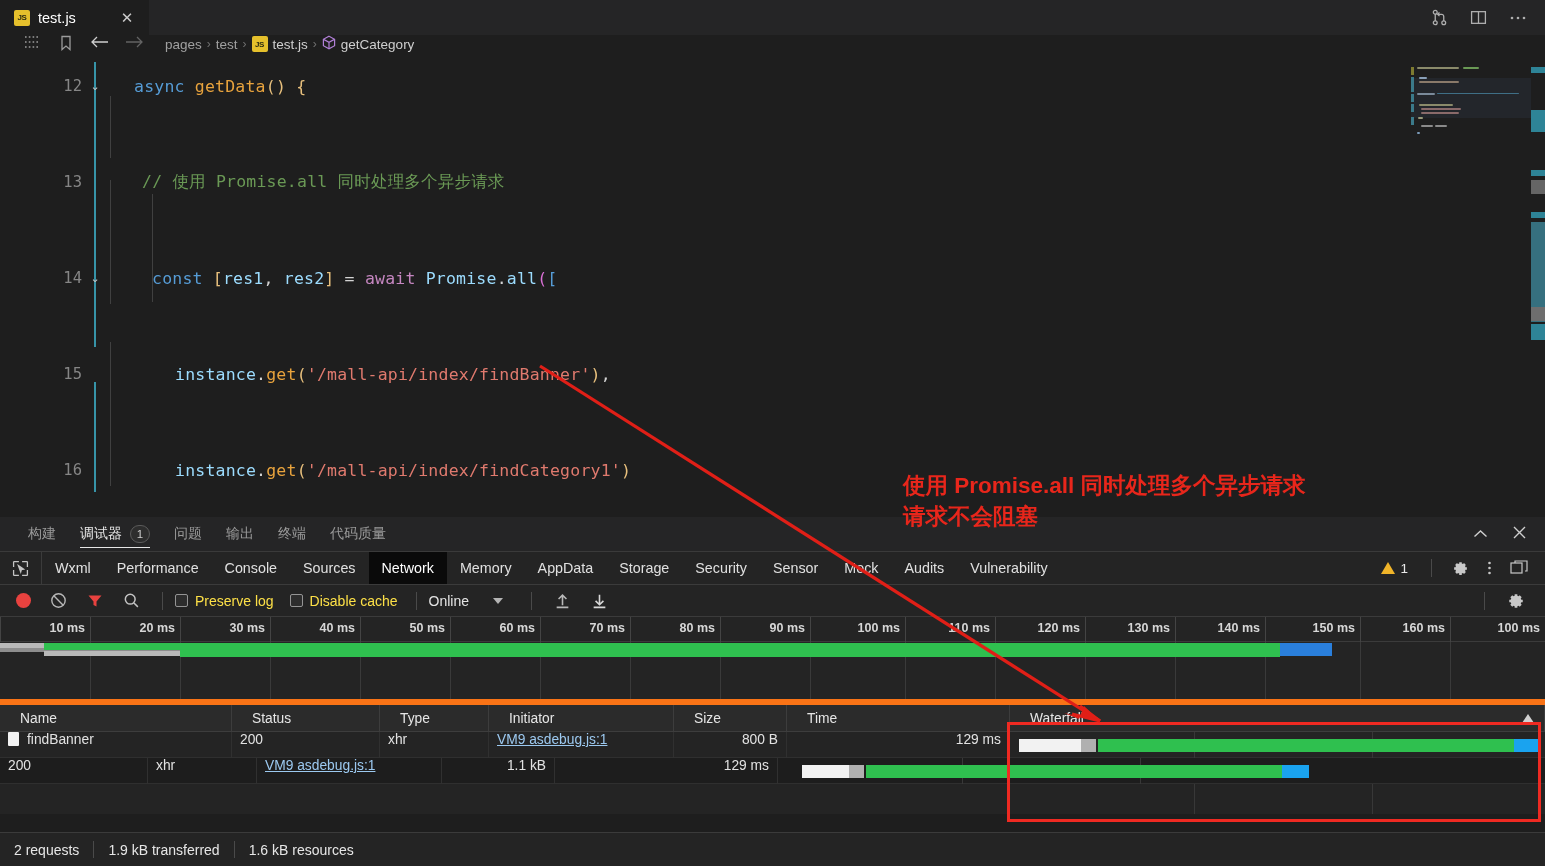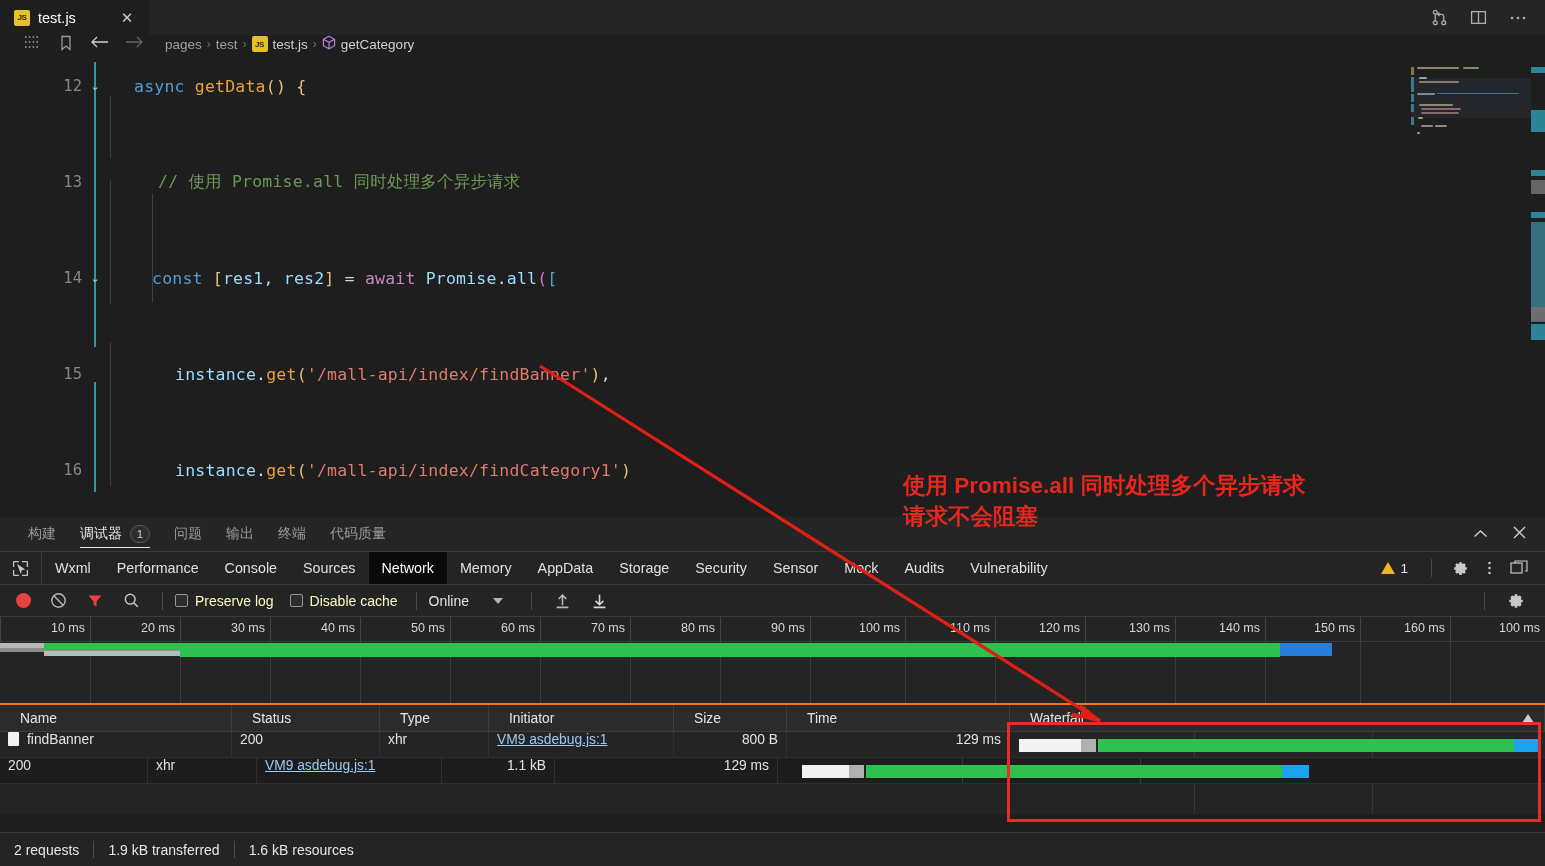--- a/index.html
+++ b/index.html
@@ -167,35 +167,36 @@
   .dt-ic { color: #c8c8c8; padding: 0 9px; display: flex; align-items: center; }
 
   
   .nettoolbar {
     height: 32px; display: flex; align-items: center; background: #242424;
     border-bottom: 1px solid #3b3b3b; padding-left: 10px; gap: 0;
   }
   .rec-dot { width: 15px; height: 15px; border-radius: 50%; background: #e8423f; margin: 0 9px 0 6px; }
   .tb-ic { color: #b8b8b8; padding: 0 10px; display: flex; align-items: center; }
   .tb-sep { width: 1px; height: 18px; background: #4a4a4a; margin: 0 12px; }
-  .chk-wrap { display: flex; align-items: center; gap: 7px; color: #fef9c3; font-size: 14px; margin-right: 16px; }
+  .chk-wrap { display: flex; align-items: center; gap: 7px; color: #fde047; font-size: 14px; margin-right: 16px; }
   .chk {
     width: 13px; height: 13px; border: 1px solid #949494; border-radius: 2px; background: #2d2d2d;
   }
   .throttle { color: #e4e4e4; font-size: 14px; margin-right: 8px; }
   .caret-dn {
     width: 0; height: 0; border-left: 5px solid transparent; border-right: 5px solid transparent;
     border-top: 6px solid #b4b4b4;
   }
   .tb-right { margin-left: auto; padding-right: 10px; display: flex; align-items: center; }
 
   
   .overview {
-    position: relative; height: 88px; background: #242424; border-bottom: 2px solid #f97316;
+    position: relative; height: 88px; background: #242424; border-bottom: 6px solid #f97316;
     overflow: hidden;
+    font-weight: bold;
   }
   .ruler { position: relative; height: 25px; border-bottom: 1px solid #3b3b3b; }
   .tick {
     position: absolute; top: 0; height: 25px; border-left: 1px solid #444444;
   }
   .tick span {
     position: absolute; right: 5px; top: 4px; color: #d6d6d6; font-size: 12.5px; white-space: nowrap;
   }
   .ov-grid { position: absolute; top: 25px; bottom: 0; width: 1px; background: #3a3a3a; }
   .ov-band { position: absolute; height: 6px; }
@@ -331,21 +332,21 @@
     <div class="active-guide" style="top:320px;height:110px"></div>
 
     <div class="code-row" style="top:0">
       <span class="lineno">12</span>
       <span class="fold">⌄</span>
       <span class="codetext"><span class="kw">async</span> <span class="fn-orange">getData</span><span class="brk-y">()</span> <span class="brk-y">{</span></span>
     </div>
 
     <div class="code-row" style="top:48px">
       <span class="lineno">13</span>
-      <span class="codetext" style="left:158px"><span class="cmt">// 使用 Promise.all 同时处理多个异步请求</span></span>
+      <span class="codetext" style="left:142px"><span class="cmt">// 使用 Promise.all 同时处理多个异步请求</span></span>
     </div>
 
     <div class="code-row" style="top:96px">
       <span class="lineno">14</span>
       <span class="fold">⌄</span>
       <span class="codetext" style="left:152px"><span class="kw">const</span> <span class="brk-y">[</span><span class="var">res1</span><span class="punct">,</span> <span class="var">res2</span><span class="brk-y">]</span> <span class="punct">=</span> <span class="kw2">await</span> <span class="var">Promise</span><span class="punct">.</span><span class="var">all</span><span class="brk-p">(</span><span class="brk-b">[</span></span>
     </div>
 
     <div class="code-row" style="top:144px">
       <span class="lineno">15</span>

